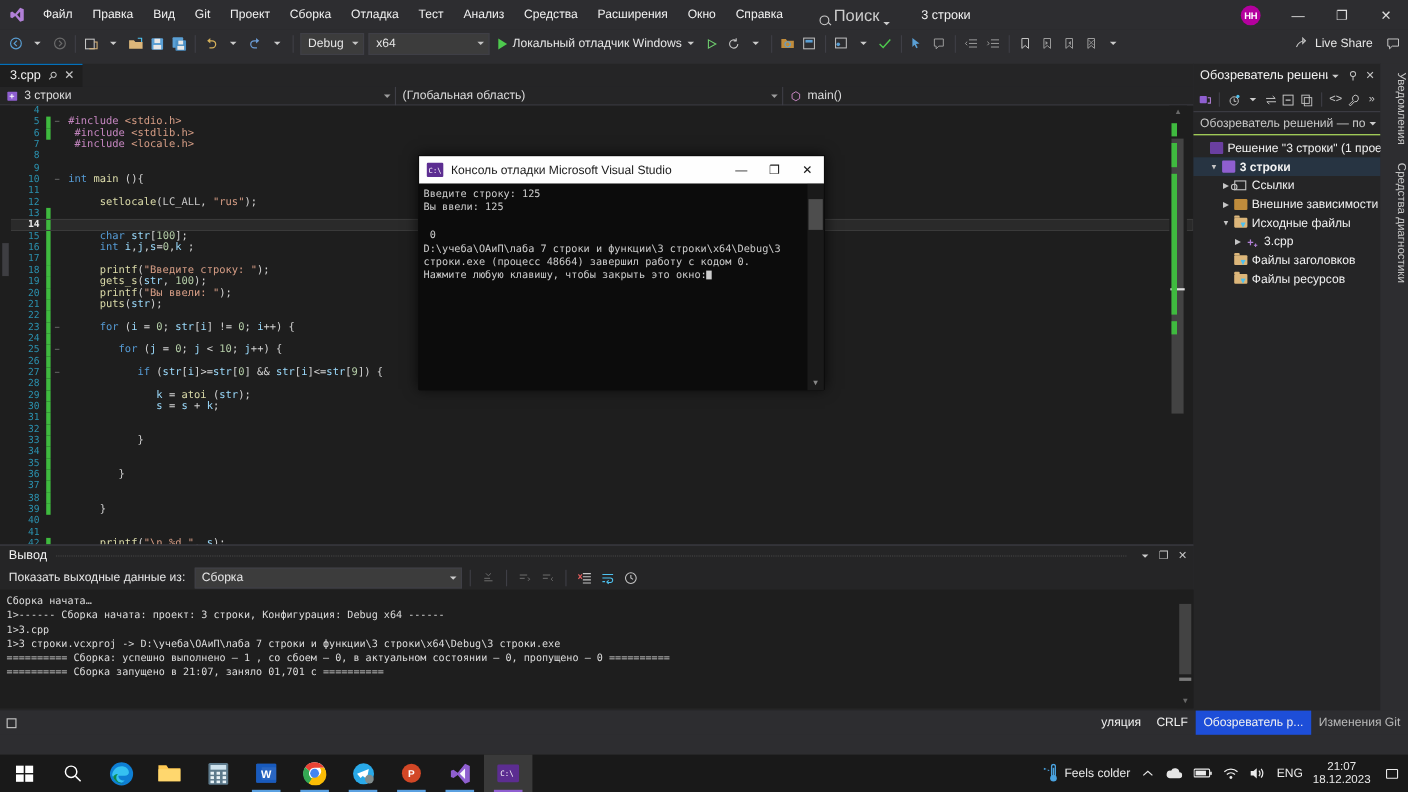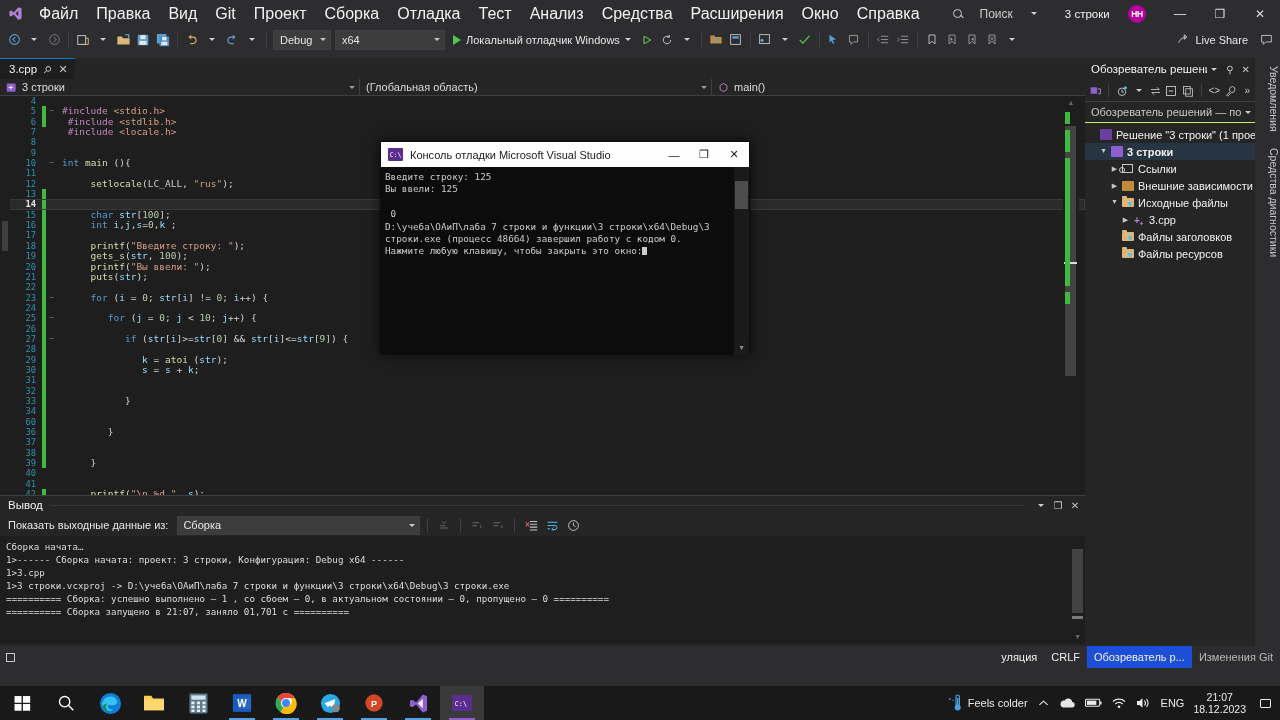--- a/index.html
+++ b/index.html
@@ -10,23 +10,23 @@
     -webkit-font-smoothing:antialiased;
   }
   .app { position:relative; width:1280px; height:720px; background:#2d2d30; }
 
   
   .titlebar { position:absolute; left:0; top:0; width:1280px; height:27px;
     background:#2d2d30; display:flex; align-items:center; }
   .vs-logo { width:30px; height:27px; display:flex; align-items:center; justify-content:center; }
   .vs-logo svg { width:15px; height:15px; }
   .menu { display:flex; align-items:center; height:27px; }
-  .menu-item { padding:0 9px; height:27px; line-height:27px; font-size:16px; color:#f1f1f1; cursor:default; white-space:nowrap; }
-  .search-box { margin-left:18px; display:flex; align-items:center; gap:18px; height:19px;
-    padding:0 6px; color:#ccc; font-size:12px; cursor:default; }
+  .menu-item { padding:0 9px; height:27px; line-height:27px; font-size:11px; color:#f1f1f1; cursor:default; white-space:nowrap; }
+  .search-box { margin-left:18px; display:flex; align-items:flex-end; gap:4px; height:19px;
+    padding:0 6px; color:#ccc; font-size:15px; cursor:default; }
   .search-box .mag { display:inline-block; width:9px; height:9px; border:1.2px solid #ccc;
     border-radius:50%; position:relative; }
   .search-box .mag:after { content:""; position:absolute; width:4px; height:1.2px; background:#ccc;
     transform:rotate(45deg); right:-3px; bottom:0px; }
   .caret-dn { width:0;height:0;border-left:3px solid transparent;border-right:3px solid transparent;border-top:3.5px solid #ccc; }
   .sln-title { margin-left:22px; font-size:11.5px; color:#f1f1f1; }
   .tb-right { margin-left:auto; display:flex; align-items:center; height:27px; }
   .avatar { width:18px;height:18px;border-radius:50%;background:#b4009e;color:#fff;
     font-size:8.5px;display:flex;align-items:center;justify-content:center;margin-right:14px;font-weight:bold; letter-spacing:-0.3px;}
   .wbtn { width:40px;height:27px;display:flex;align-items:center;justify-content:center;color:#ddd;font-size:12px; }
@@ -465,21 +465,21 @@
         <div class="cl"><div class="gut">25</div><div class="chg g"></div><div class="fold">−</div><div class="code">        <span class="kw">for</span> (<span class="var">j</span> = <span class="num">0</span>; <span class="var">j</span> &lt; <span class="num">10</span>; <span class="var">j</span>++) {</div></div>
         <div class="cl"><div class="gut">26</div><div class="chg g"></div><div class="fold"></div><div class="code"></div></div>
         <div class="cl"><div class="gut">27</div><div class="chg g"></div><div class="fold">−</div><div class="code">           <span class="kw">if</span> (<span class="var">str</span>[<span class="var">i</span>]&gt;=<span class="var">str</span>[<span class="num">0</span>] &amp;&amp; <span class="var">str</span>[<span class="var">i</span>]&lt;=<span class="var">str</span>[<span class="num">9</span>]) {</div></div>
         <div class="cl"><div class="gut">28</div><div class="chg g"></div><div class="fold"></div><div class="code"></div></div>
         <div class="cl"><div class="gut">29</div><div class="chg g"></div><div class="fold"></div><div class="code">              <span class="var">k</span> = <span class="fn">atoi</span> (<span class="var">str</span>);</div></div>
         <div class="cl"><div class="gut">30</div><div class="chg g"></div><div class="fold"></div><div class="code">              <span class="var">s</span> = <span class="var">s</span> + <span class="var">k</span>;</div></div>
         <div class="cl"><div class="gut">31</div><div class="chg g"></div><div class="fold"></div><div class="code"></div></div>
         <div class="cl"><div class="gut">32</div><div class="chg g"></div><div class="fold"></div><div class="code"></div></div>
         <div class="cl"><div class="gut">33</div><div class="chg g"></div><div class="fold"></div><div class="code">           }</div></div>
         <div class="cl"><div class="gut">34</div><div class="chg g"></div><div class="fold"></div><div class="code"></div></div>
-        <div class="cl"><div class="gut">60</div><div class="chg g"></div><div class="fold"></div><div class="code"></div></div>
+        <div class="cl"><div class="gut">35</div><div class="chg g"></div><div class="fold"></div><div class="code"></div></div>
         <div class="cl"><div class="gut">36</div><div class="chg g"></div><div class="fold"></div><div class="code">        }</div></div>
         <div class="cl"><div class="gut">37</div><div class="chg g"></div><div class="fold"></div><div class="code"></div></div>
         <div class="cl"><div class="gut">38</div><div class="chg g"></div><div class="fold"></div><div class="code"></div></div>
         <div class="cl"><div class="gut">39</div><div class="chg g"></div><div class="fold"></div><div class="code">     }</div></div>
         <div class="cl"><div class="gut">40</div><div class="chg"></div><div class="fold"></div><div class="code"></div></div>
         <div class="cl"><div class="gut">41</div><div class="chg"></div><div class="fold"></div><div class="code"></div></div>
         <div class="cl"><div class="gut">42</div><div class="chg g"></div><div class="fold"></div><div class="code">     <span class="fn">printf</span>(<span class="str">"\n %d "</span>, <span class="var">s</span>);</div></div>
       </div>
   </div>
   <div class="vsplit">

